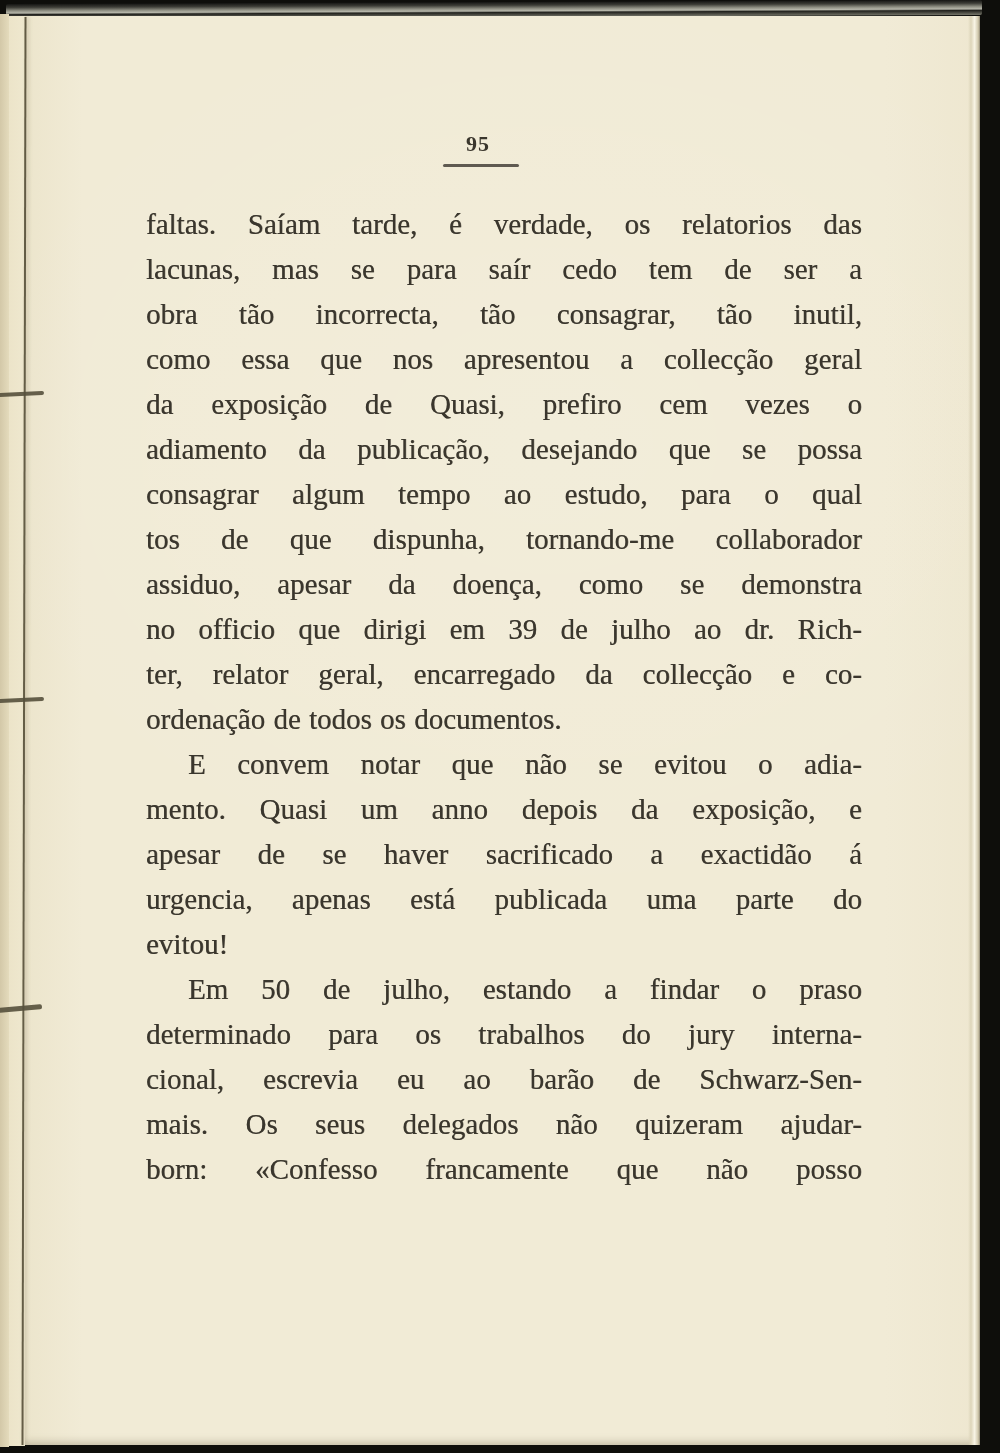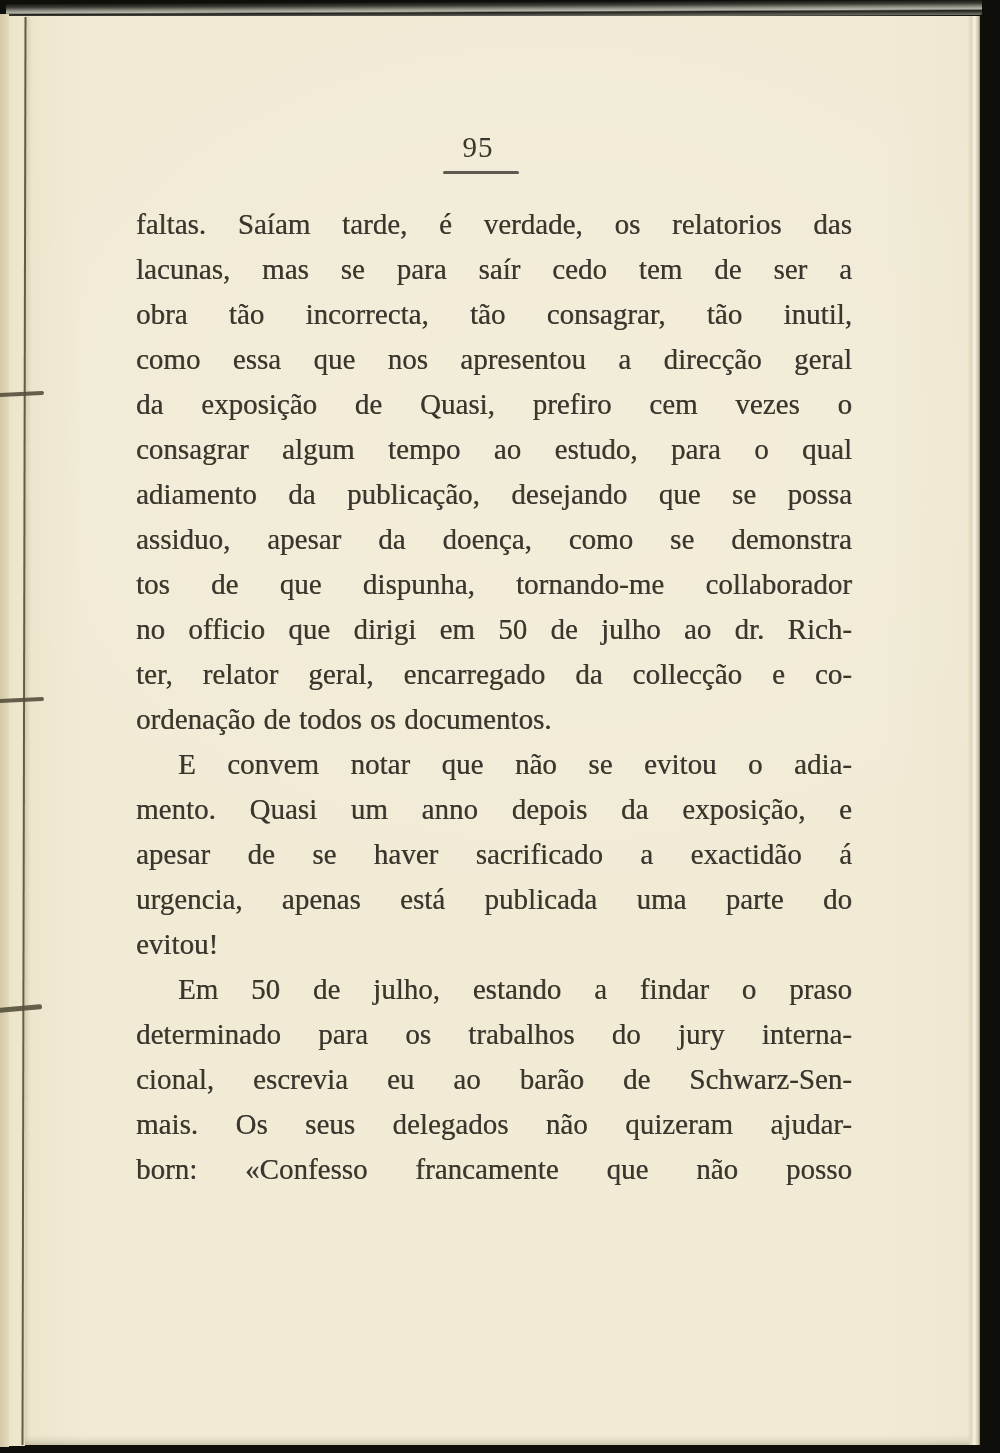--- a/index.html
+++ b/index.html
@@ -96,38 +96,38 @@
 
   
   .pagenum-wrap {
     position: absolute;
     left: 418px;  
     top: 115px;
     width: 70px;
     text-align: center;
   }
   .pagenum {
-    font-size: 29px;
-    font-weight: 400;
+    font-size: 22px;
+    font-weight: 700;
     letter-spacing: 1px;
     color: #3a362d;
   }
   .pagenum-rule {
     margin: 7px auto 0 auto;
     width: 76px;
     height: 3px;
     background: #45413a;
     border-radius: 2px;
     opacity: 0.85;
   }
 
   
   .textblock {
     position: absolute;
-    left: 111px;   
+    left: 121px;   
     top: 186px;
     width: 716px;
     color: #3a362d;
     font-size: 29px;
     text-shadow: 0.4px 0 0 rgba(58,54,45,0.65);
   }
   .line {
     height: 45px;
     line-height: 45px;
     white-space: nowrap;
@@ -157,27 +157,27 @@
 
     <div class="pagenum-wrap">
       <div class="pagenum">95</div>
       <div class="pagenum-rule"></div>
     </div>
 
     <div class="textblock">
       <div class="line">faltas. Saíam tarde, é verdade, os relatorios das</div>
       <div class="line">lacunas, mas se para saír cedo tem de ser a</div>
       <div class="line">obra tão incorrecta, tão consagrar, tão inutil,</div>
-      <div class="line">como essa que nos apresentou a direcção geral</div>
+      <div class="line">como essa que nos apresentou a collecção geral</div>
       <div class="line">da exposição de Quasi, prefiro cem vezes o</div>
+      <div class="line">adiamento da publicação, desejando que se possa</div>
       <div class="line">consagrar algum tempo ao estudo, para o qual</div>
-      <div class="line">adiamento da publicação, desejando que se possa</div>
+      <div class="line">tos de que dispunha, tornando-me collaborador</div>
       <div class="line">assiduo, apesar da doença, como se demonstra</div>
-      <div class="line">tos de que dispunha, tornando-me collaborador</div>
-      <div class="line">no officio que dirigi em 50 de julho ao dr. Rich-</div>
+      <div class="line">no officio que dirigi em 39 de julho ao dr. Rich-</div>
       <div class="line">ter, relator geral, encarregado da collecção e co-</div>
       <div class="line nojust">ordenação de todos os documentos.</div>
       <div class="line indent">E convem notar que não se evitou o adia-</div>
       <div class="line">mento. Quasi um anno depois da exposição, e</div>
       <div class="line">apesar de se haver sacrificado a exactidão á</div>
       <div class="line">urgencia, apenas está publicada uma parte do</div>
       <div class="line nojust">evitou!</div>
       <div class="line indent">Em 50 de julho, estando a findar o praso</div>
       <div class="line">determinado para os trabalhos do jury interna-</div>
       <div class="line">cional, escrevia eu ao barão de Schwarz-Sen-</div>

